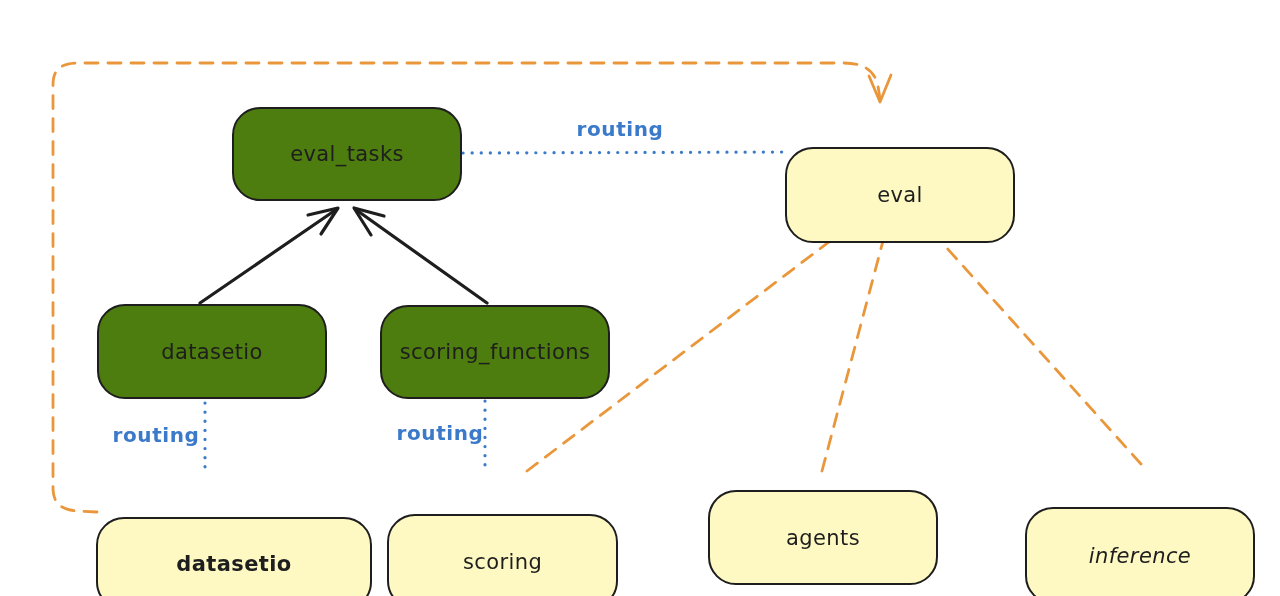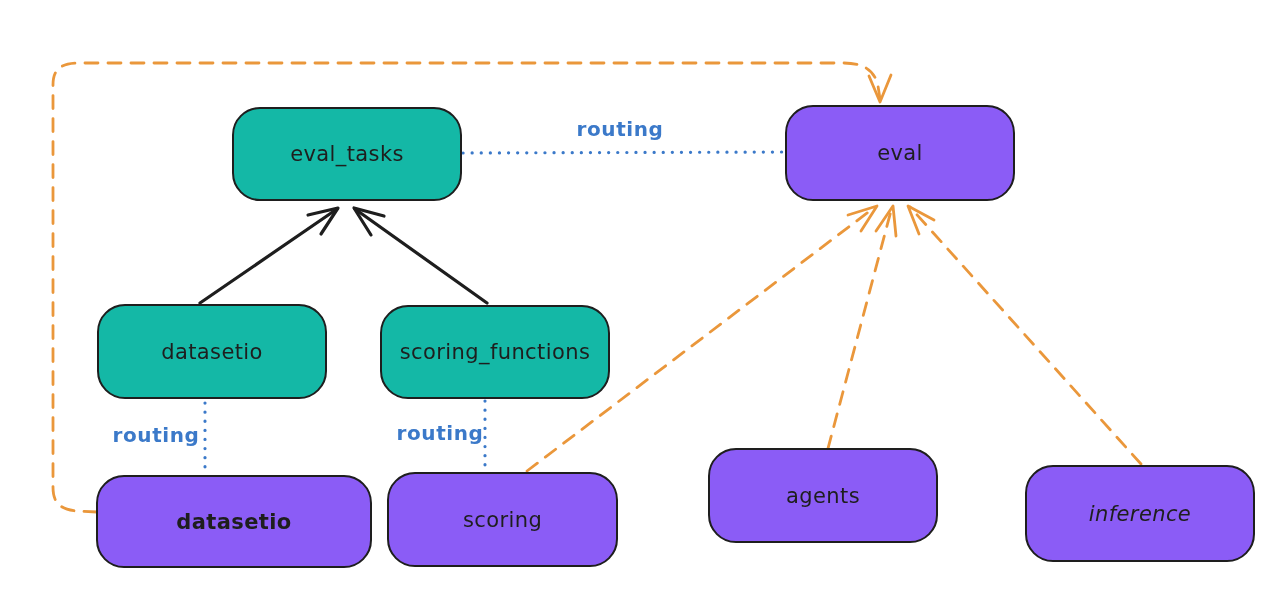--- a/index.html
+++ b/index.html
@@ -12,22 +12,22 @@
   }
   .connectors{position:absolute;left:0;top:0;width:1280px;height:596px;}
   .node{
     position:absolute;
     box-sizing:border-box;
     border:2.6px solid #1e1e1e;
     border-radius:28px;
     display:flex;align-items:center;justify-content:center;
     font-size:21px;color:#1e1e1e;letter-spacing:0.4px;
   }
-  .node.blue{background:#14b8a6;}
-  .node.green{background:#8b5cf6;}
+  .node.blue{background:#4d7c0f;}
+  .node.green{background:#fef9c3;margin-top:42px;}
   #n-eval-tasks{left:232px;top:107px;width:230px;height:94px;}
   #n-eval{left:785px;top:105px;width:230px;height:96px;}
   #n-datasets{left:97px;top:304px;width:230px;height:95px;}
   #n-scoring-functions{left:380px;top:305px;width:230px;height:94px;}
   #n-datasetio{left:96px;top:475px;width:276px;height:93px;font-weight:bold;}
   #n-scoring{left:387px;top:472px;width:231px;height:95px;}
   #n-agents{left:708px;top:448px;width:230px;height:95px;}
   #n-inference{left:1025px;top:465px;width:230px;height:97px;font-style:italic;}
   .edge-label{
     position:absolute;

